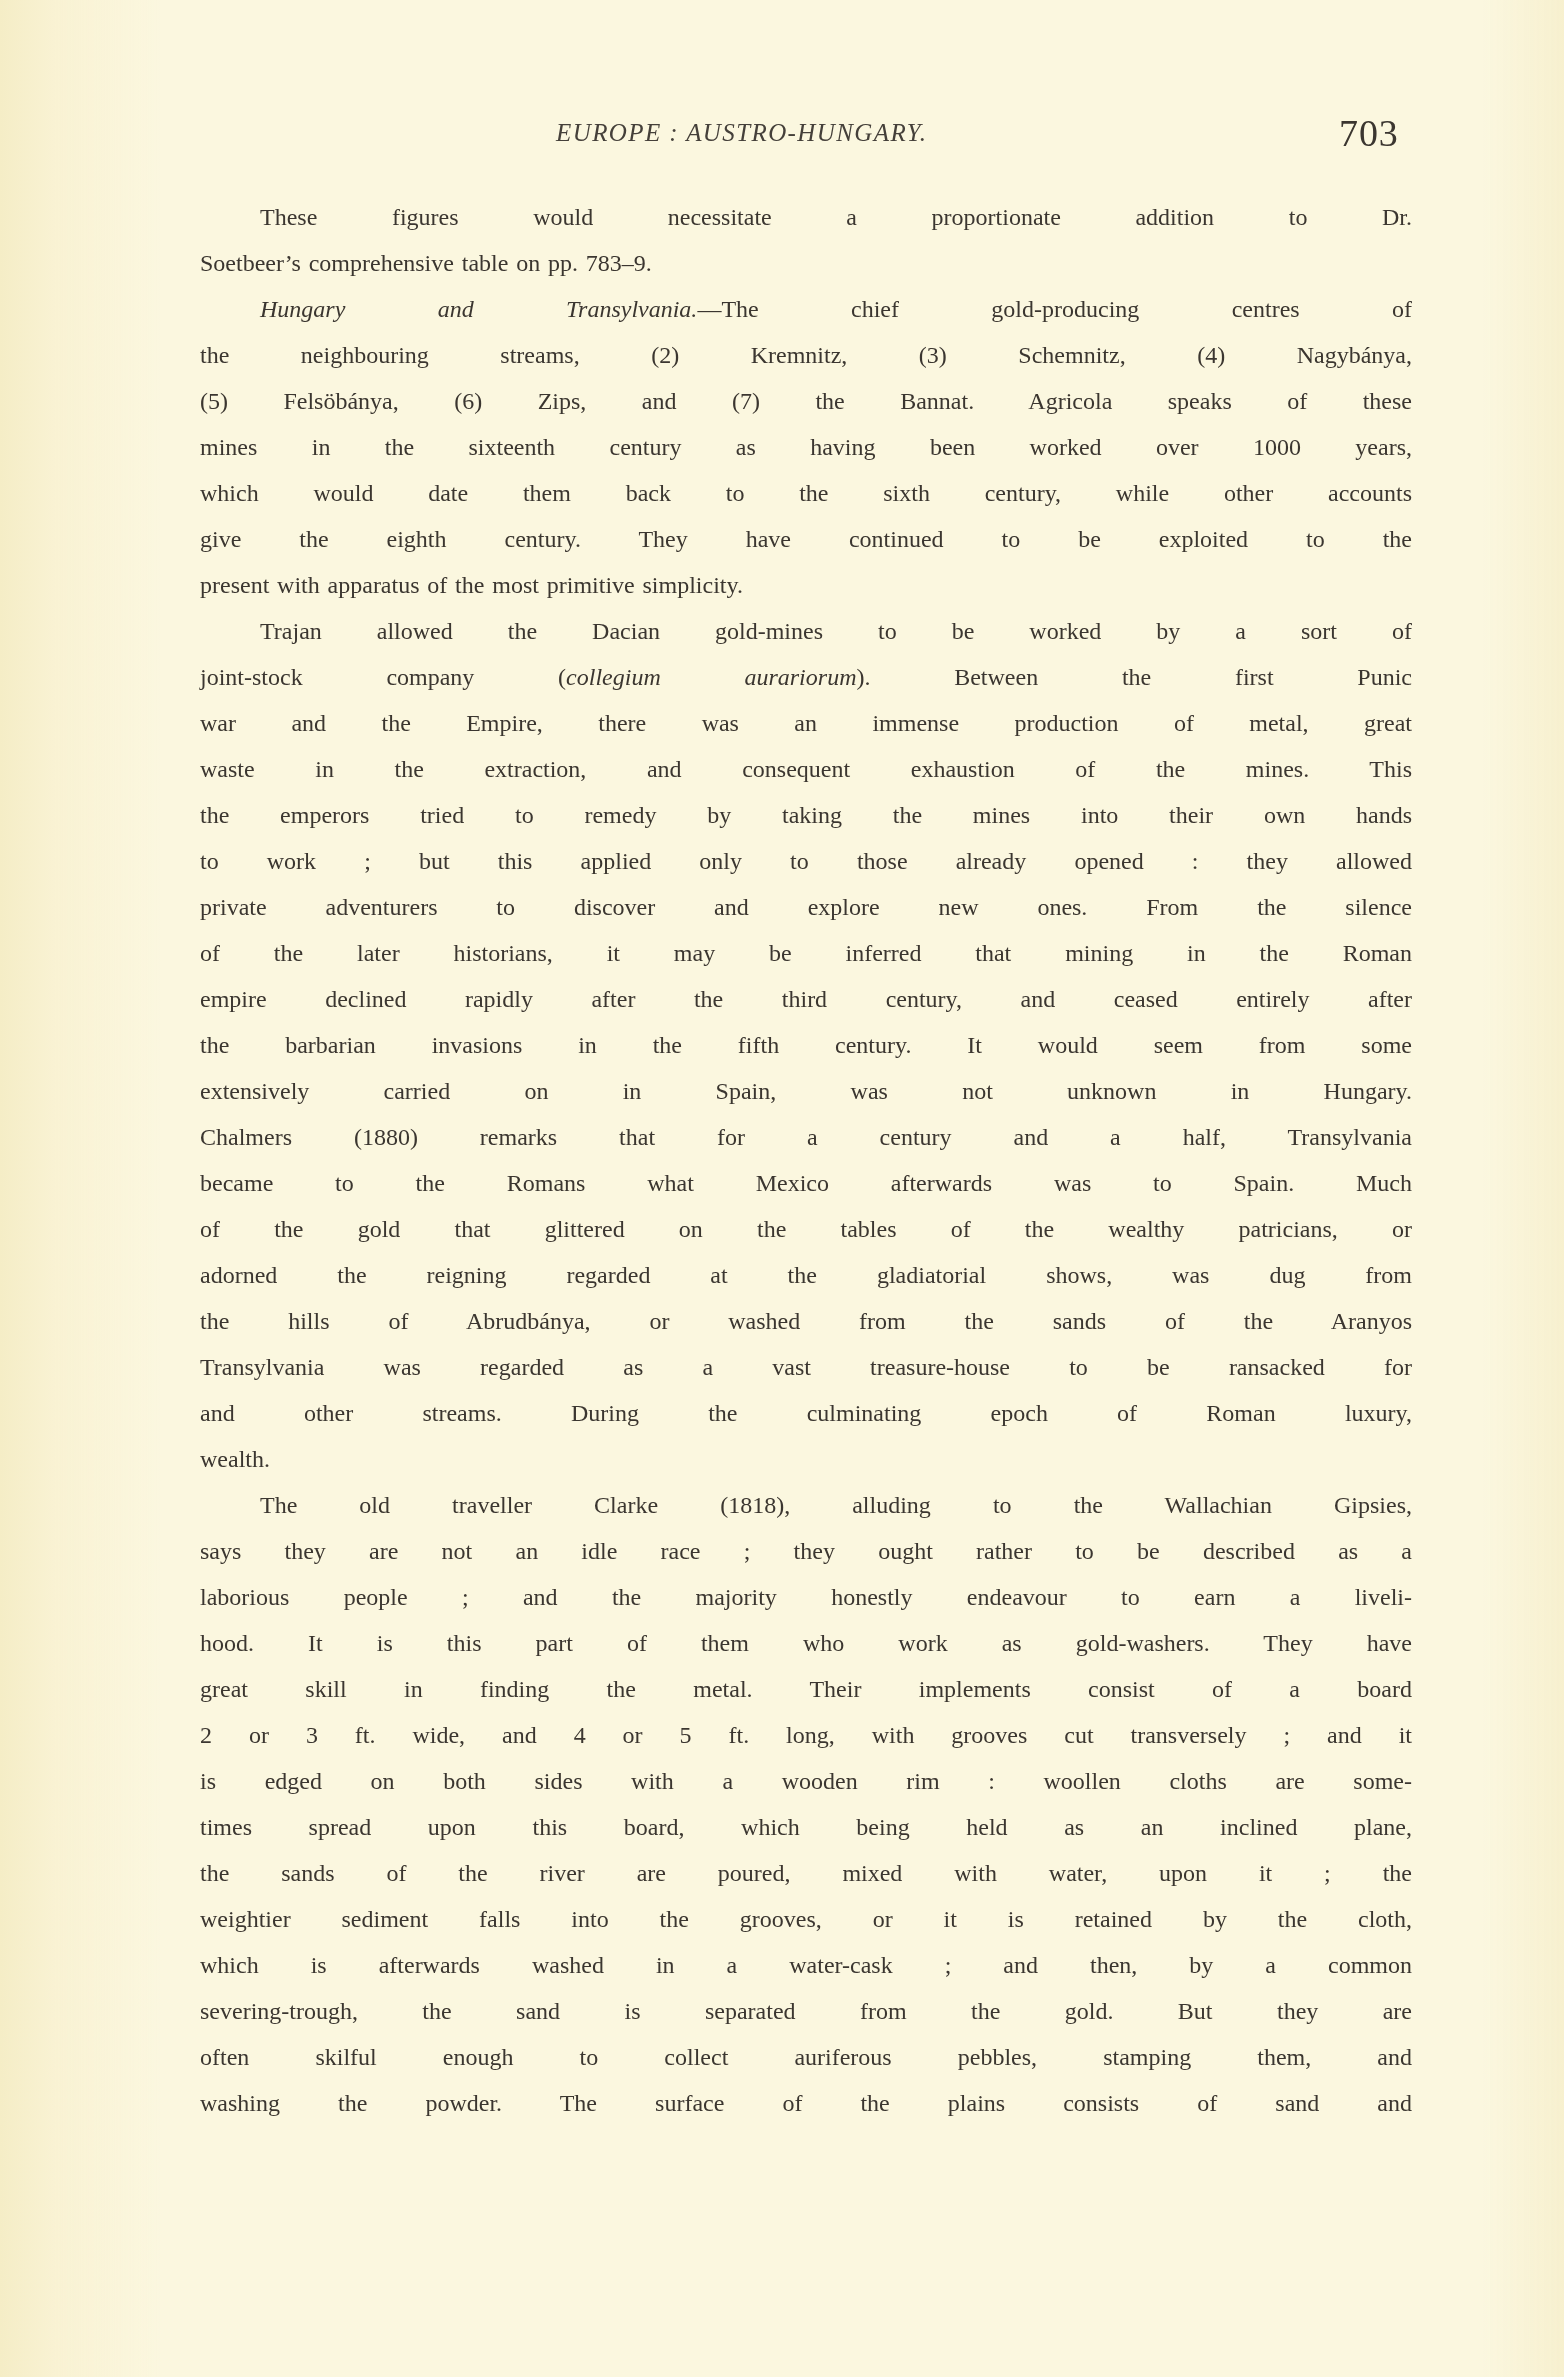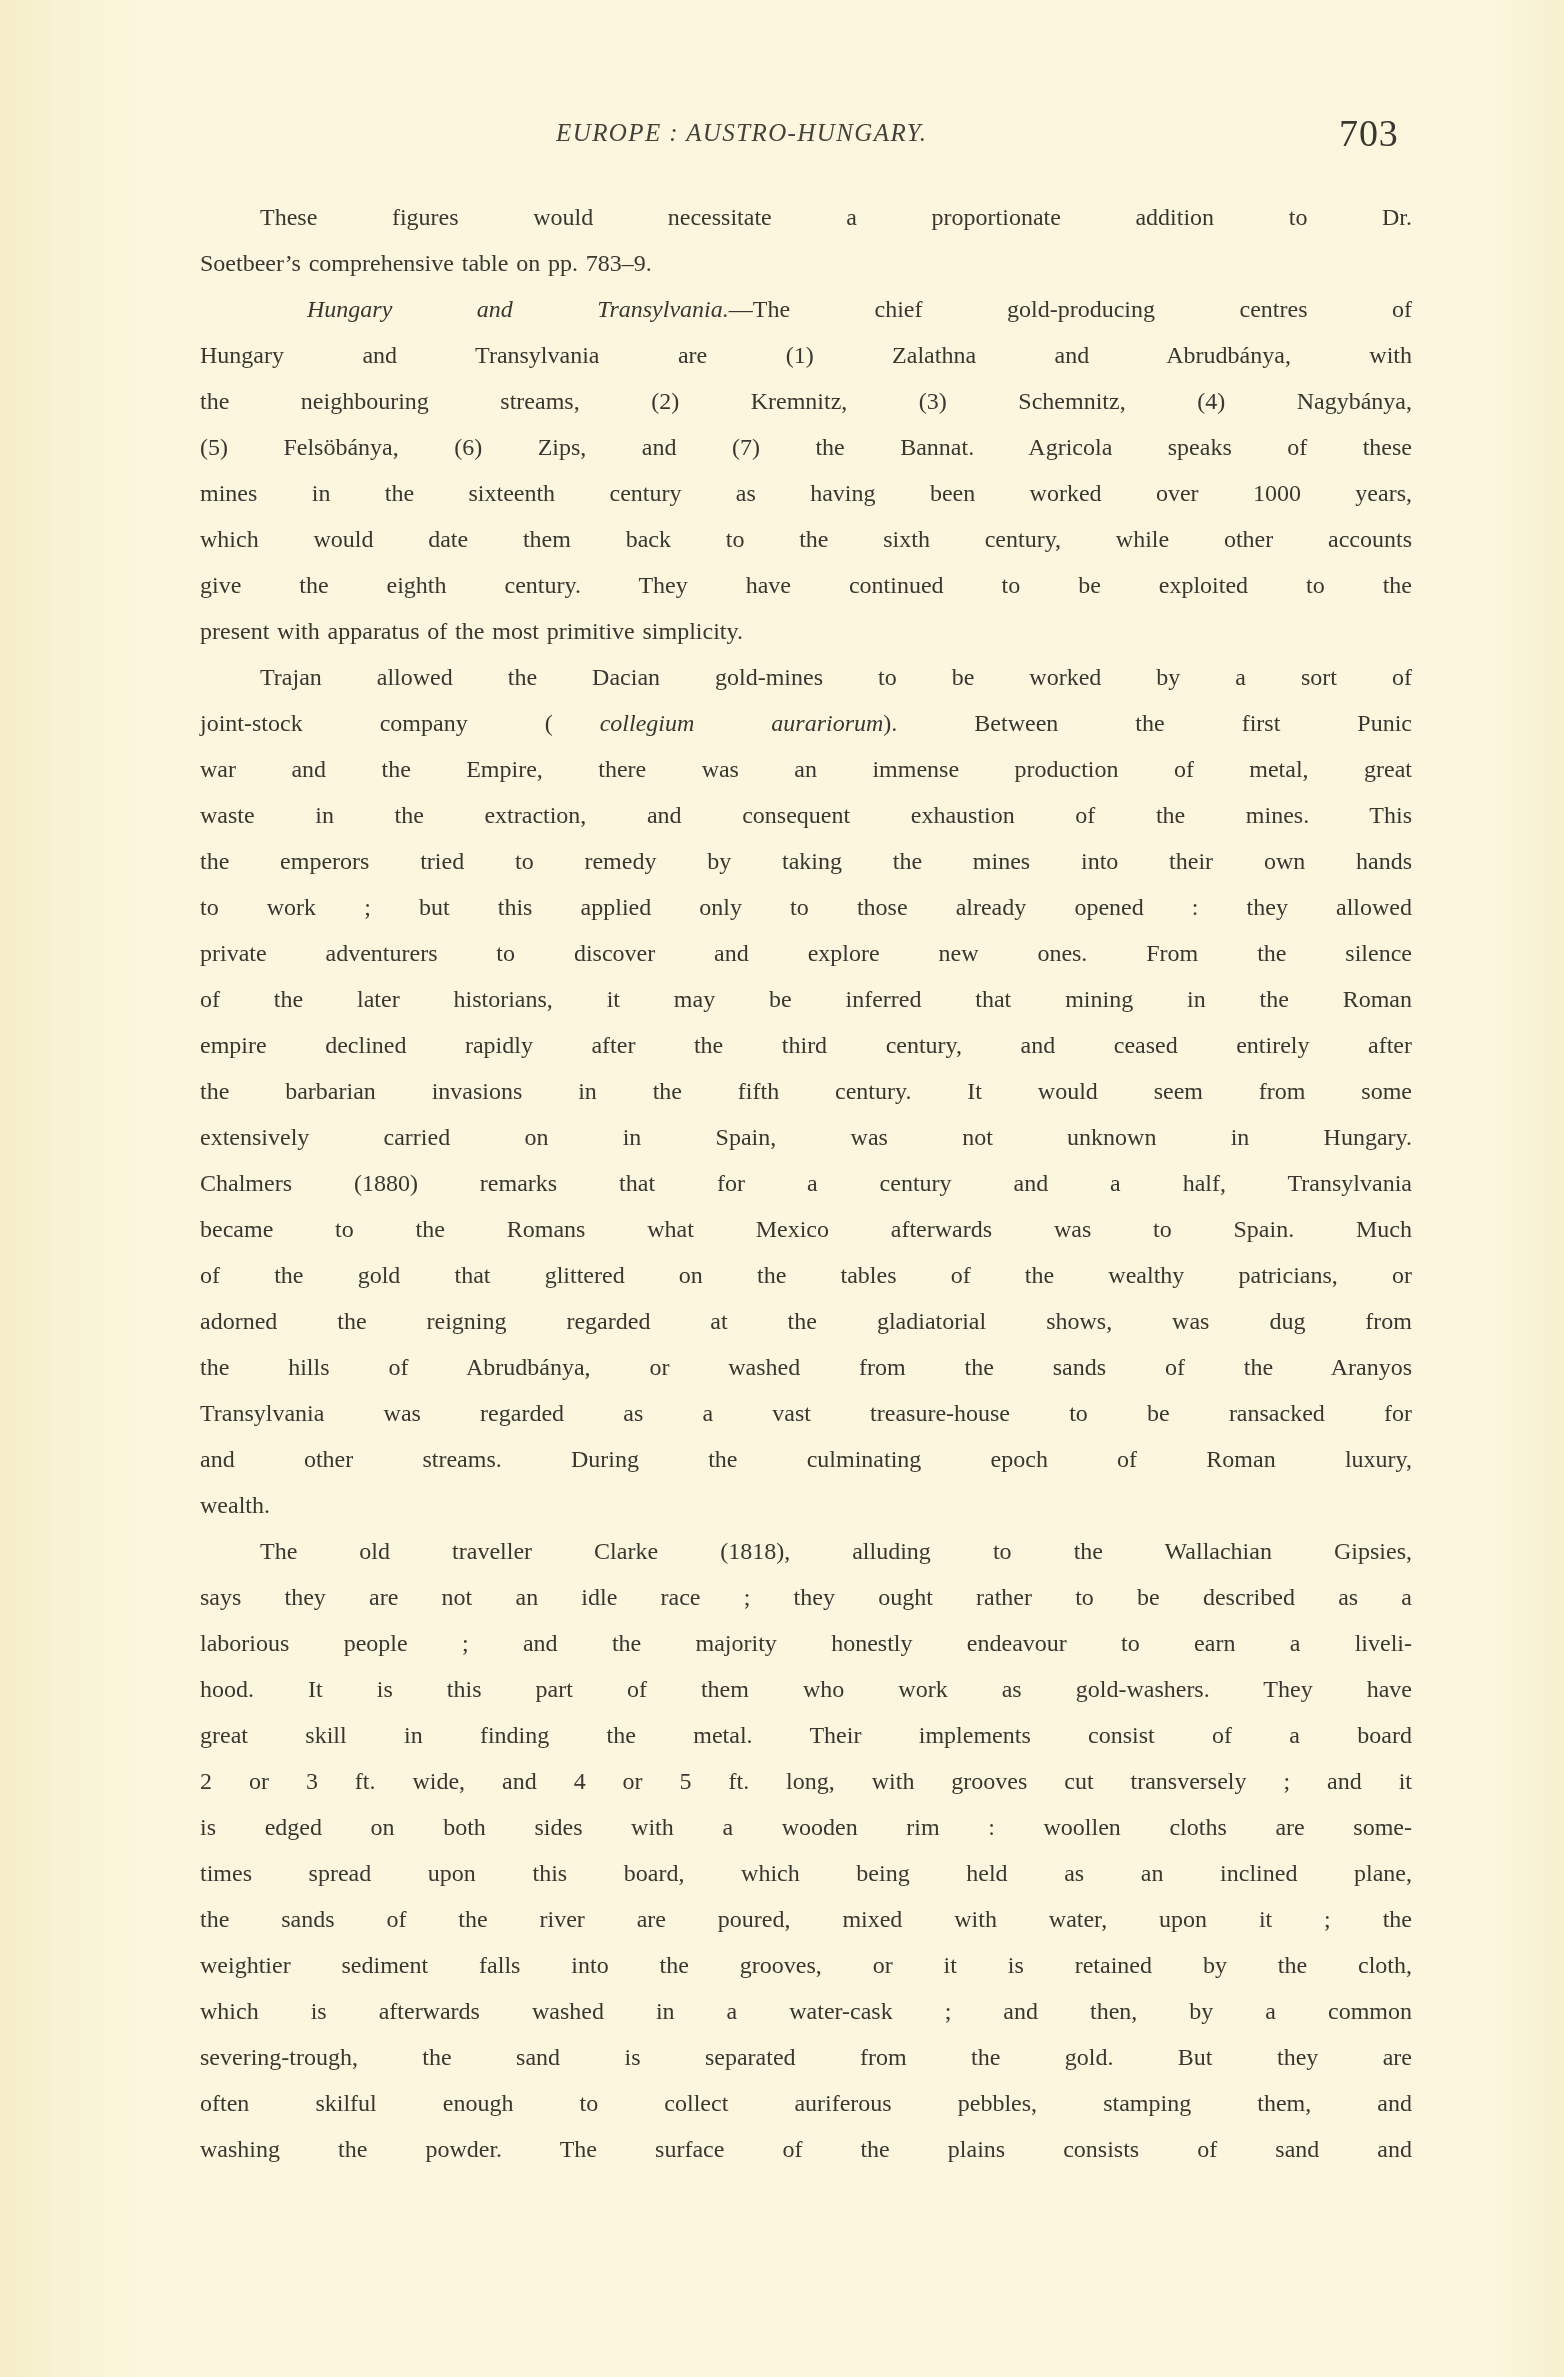--- a/index.html
+++ b/index.html
@@ -55,34 +55,32 @@
       word-spacing: 1.8px;
     }
     .line.last {
       text-align-last: left;
     }
     .line.indent {
       padding-left: 60px;
     }
     .it {
       font-style: italic;
-      margin-left: 47px;
     }
   </style>
 </head>
 <body>
 
 <div class="running-head">EUROPE : AUSTRO-HUNGARY.</div>
 <div class="page-number">703</div>
 
 <div class="text-block">
   <span class="line indent">These figures would necessitate a proportionate addition to Dr.</span>
   <span class="line last">Soetbeer’s comprehensive table on pp. 783–9.</span>
   <span class="line indent"><span class="it">Hungary and Transylvania.</span><span>—The chief gold-producing centres of</span></span>
-  <span class="line">Hungary and Transylvania are (1) Zalathna and Abrudbánya, with</span>
   <span class="line">the neighbouring streams, (2) Kremnitz, (3) Schemnitz, (4) Nagybánya,</span>
   <span class="line">(5) Felsöbánya, (6) Zips, and (7) the Bannat. Agricola speaks of these</span>
   <span class="line">mines in the sixteenth century as having been worked over 1000 years,</span>
   <span class="line">which would date them back to the sixth century, while other accounts</span>
   <span class="line">give the eighth century. They have continued to be exploited to the</span>
   <span class="line last">present with apparatus of the most primitive simplicity.</span>
   <span class="line indent">Trajan allowed the Dacian gold-mines to be worked by a sort of</span>
   <span class="line"><span>joint-stock company (</span><span class="it">collegium aurariorum</span><span>). Between the first Punic</span></span>
   <span class="line">war and the Empire, there was an immense production of metal, great</span>
   <span class="line">waste in the extraction, and consequent exhaustion of the mines. This</span>

